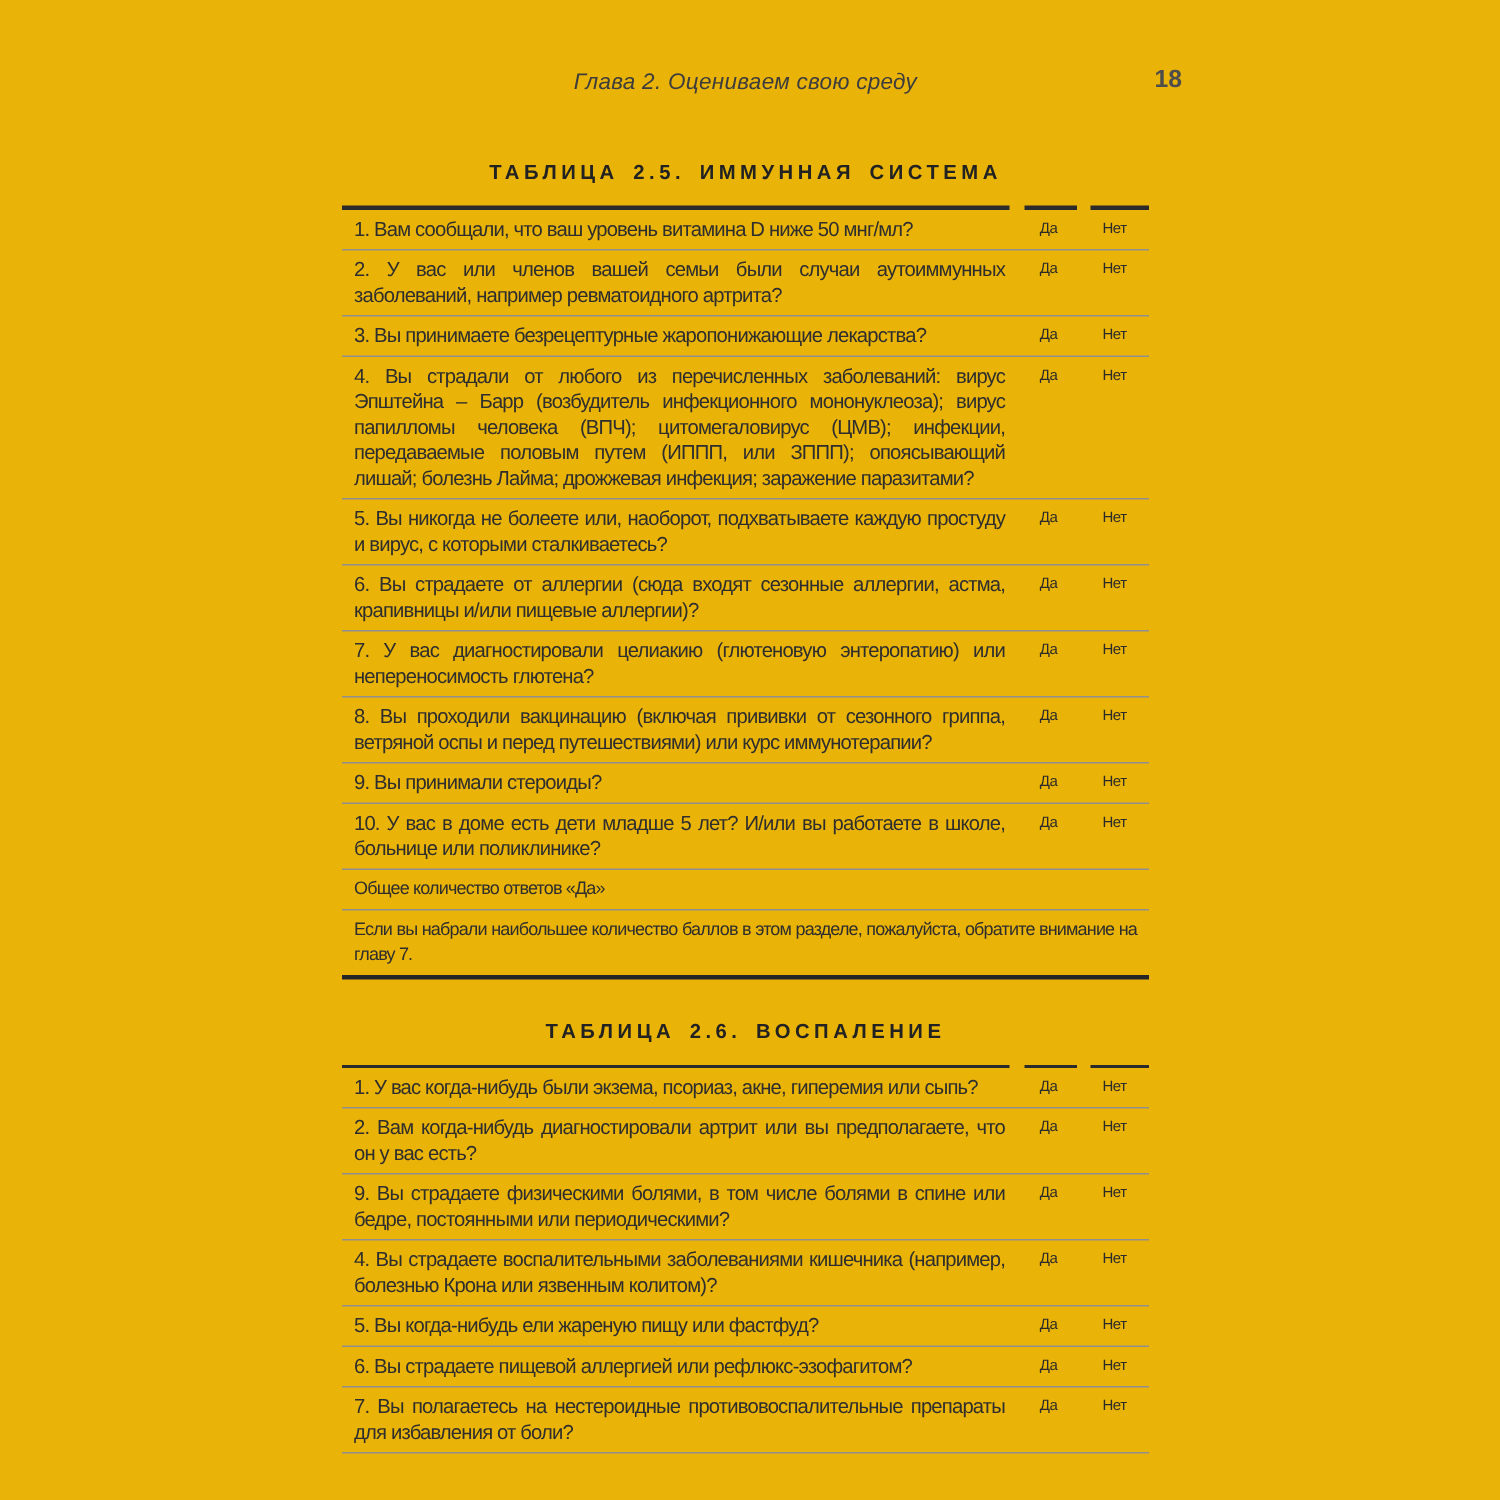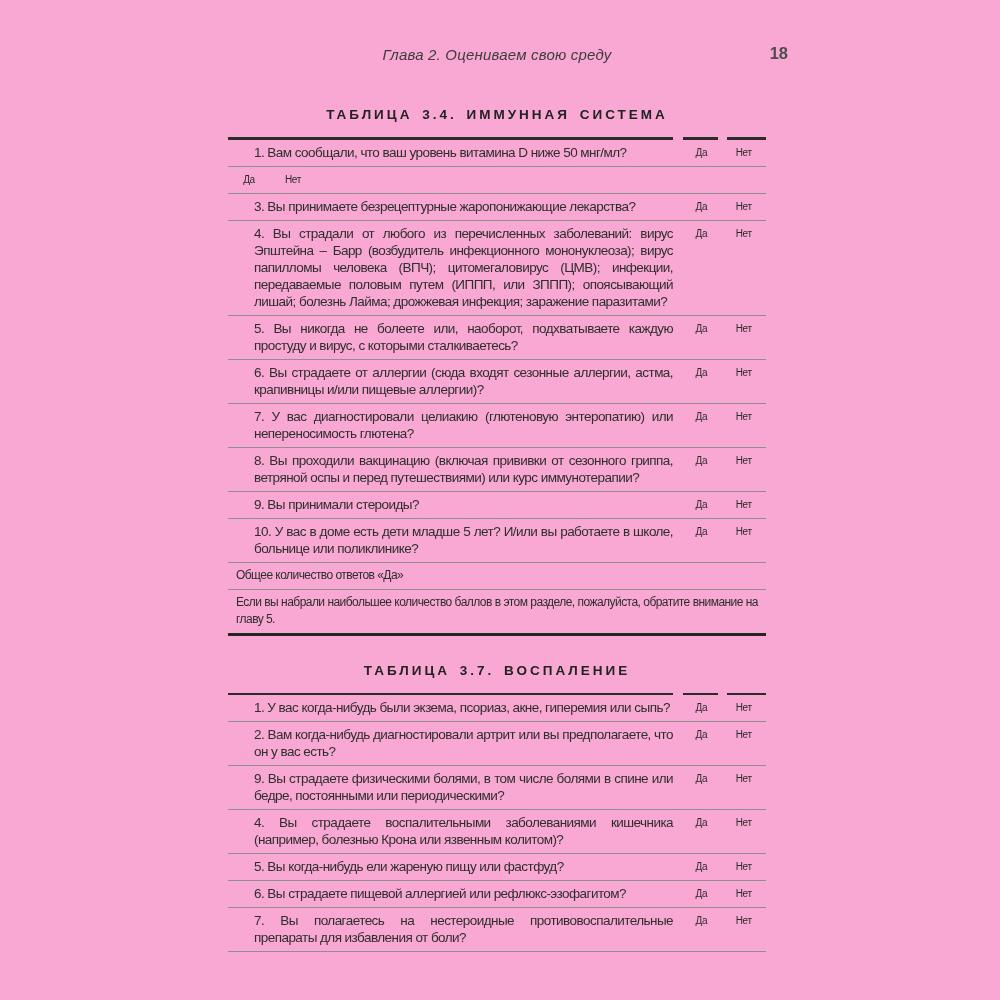--- a/index.html
+++ b/index.html
@@ -1,19 +1,19 @@
 <!DOCTYPE html>
 <html lang="ru"><head>
 <meta charset="utf-8">
 <style>
   html, body { margin: 0; padding: 0; background: #ffffff; }
   .page {
     position: relative;
     width: 1000px; height: 1000px;
-    background: #f9a8d4;
+    background: #eab308;
     font-family: "Liberation Sans", sans-serif;
     color: #2e2e2e;
     overflow: hidden;
   }
   .content { margin-left: 228px; width: 538px; }
 
   .running-header {
     position: relative;
     padding-top: 46px;
     height: 20px;
@@ -67,21 +67,20 @@
   .q {
     width: 450px;
     box-sizing: border-box;
     padding: 0 8px;
     text-align: justify;
     font-size: 13.5px;
     letter-spacing: -0.55px;
     line-height: 17px;
     color: #2e2e2e;
     hyphens: manual;
-    margin-left: 18px;
   }
   .full {
     width: 538px;
     box-sizing: border-box;
     padding: 0 8px;
     text-align: justify;
     font-size: 12px;
     letter-spacing: -0.55px;
     line-height: 17px;
   }
@@ -102,37 +101,38 @@
 <body>
 
 <div class="page">
   <div class="content">
 
     <div class="running-header">
       <span class="chapter">Глава 2. Оцениваем свою среду</span>
       <span class="pagenum">18</span>
     </div>
 
-    <div class="table-title">ТАБЛИЦА 3.4. ИММУННАЯ СИСТЕМА</div>
+    <div class="table-title">ТАБЛИЦА 2.5. ИММУННАЯ СИСТЕМА</div>
 
     <div class="qtable t25">
       <div class="topline">
         <i class="seg seg-q"></i>
           <i class="sp sp-1"></i>
           <i class="seg seg-y"></i>
           <i class="sp sp-2"></i>
           <i class="seg seg-n"></i>
       </div>
 
       <div class="row">
         <div class="q">1. Вам сообщали, что ваш уровень витамина D ниже 50 мнг/мл?</div>
         <div class="a yes">Да</div>
         <div class="a no">Нет</div>
       </div>
       <div class="row">
+        <div class="q">2. У вас или членов вашей семьи были случаи аутоиммунных заболеваний, например ревматоидного артрита?</div>
         <div class="a yes">Да</div>
         <div class="a no">Нет</div>
       </div>
       <div class="row">
         <div class="q">3. Вы принимаете безрецептурные жаропонижающие лекарства?</div>
         <div class="a yes">Да</div>
         <div class="a no">Нет</div>
       </div>
       <div class="row">
         <div class="q">4. Вы страдали от любого из перечисленных заболеваний: вирус Эпштейна – Барр (возбудитель инфекционного мононуклеоза); вирус папилломы человека (ВПЧ); цитомегаловирус (ЦМВ); инфекции, передаваемые половым путем (ИППП, или ЗППП); опоясывающий лишай; болезнь Лайма; дрожжевая инфек­ция; заражение паразитами?</div>
@@ -166,25 +166,25 @@
       </div>
       <div class="row">
         <div class="q">10. У вас в доме есть дети младше 5 лет? И/или вы работаете в школе, боль­нице или поликлинике?</div>
         <div class="a yes">Да</div>
         <div class="a no">Нет</div>
       </div>
       <div class="row">
         <div class="full">Общее количество ответов «Да»</div>
       </div>
       <div class="row">
-        <div class="full">Если вы набрали наибольшее количество баллов в этом разделе, пожалуйста, обратите внимание на главу 5.</div>
+        <div class="full">Если вы набрали наибольшее количество баллов в этом разделе, пожалуйста, обратите внимание на главу 7.</div>
       </div>
     </div>
 
-    <div class="table-title second">ТАБЛИЦА 3.7. ВОСПАЛЕНИЕ</div>
+    <div class="table-title second">ТАБЛИЦА 2.6. ВОСПАЛЕНИЕ</div>
 
     <div class="qtable t26">
       <div class="topline">
         <i class="seg seg-q"></i>
           <i class="sp sp-1"></i>
           <i class="seg seg-y"></i>
           <i class="sp sp-2"></i>
           <i class="seg seg-n"></i>
       </div>
 

